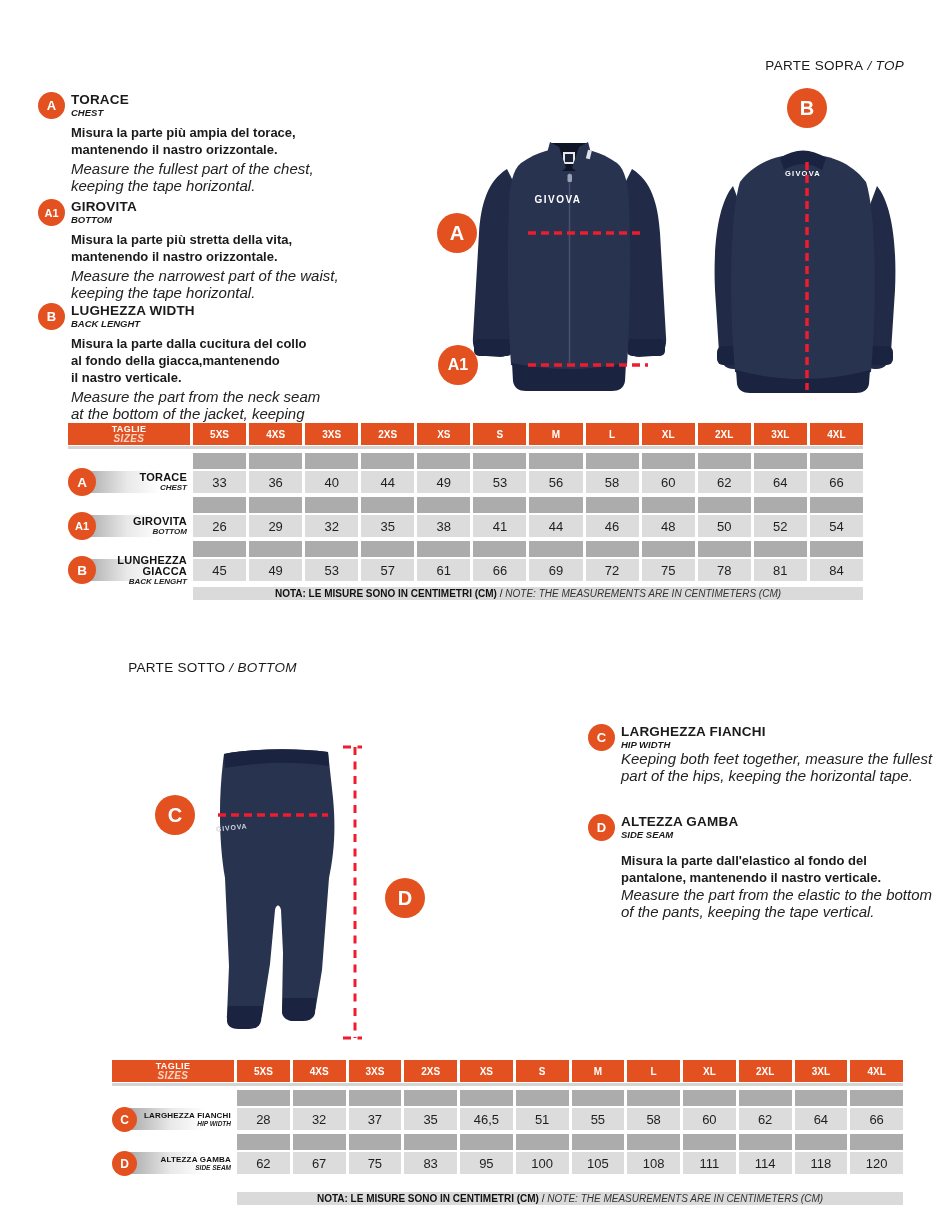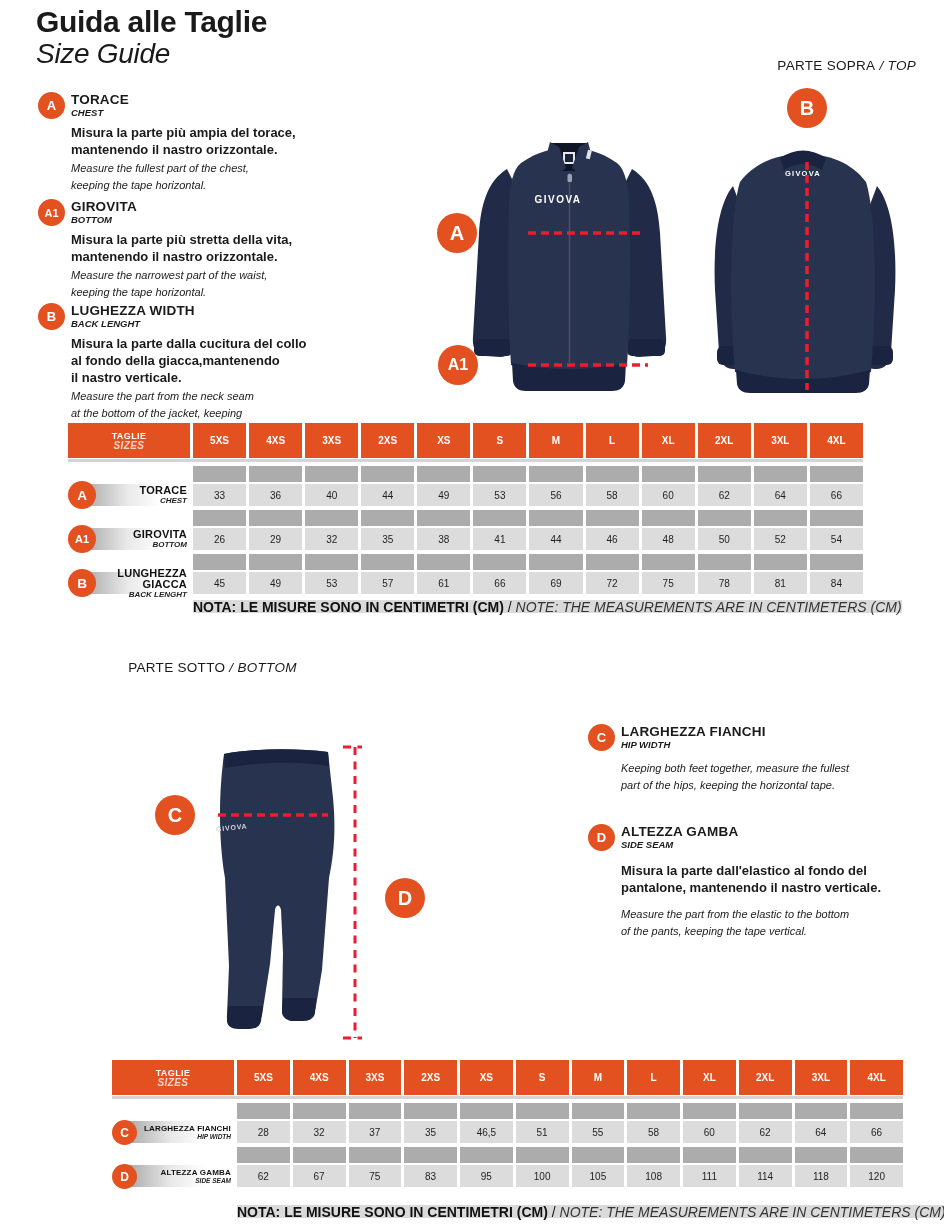--- a/index.html
+++ b/index.html
@@ -9,41 +9,41 @@
   .abs { position:absolute; }
 
   
   .title-block { left:36px; top:6px; }
   .title-block h1 { font-size:30px; line-height:32px; font-weight:bold; letter-spacing:-0.3px; }
   .title-block h2 { font-size:28px; line-height:31px; font-weight:normal; font-style:italic; letter-spacing:-0.3px; }
 
   
   .section-label { font-size:13.5px; letter-spacing:0.3px; color:#1a1a1a; white-space:pre; }
   .section-label .sep, .section-label .lab-en-part { font-style:italic; white-space:pre; }
-  .sec-top { top:43px; right:28px; text-align:right; }
+  .sec-top { top:43px; right:40px; text-align:right; }
   .sec-bottom { left:112px; top:645px; }
 
   
   .measure-col { }
   .measures-top { left:38px; top:92px; width:370px; }
   .measures-bottom { left:588px; top:724px; width:356px; }
   .m-block { position:relative; padding-left:33px; }
   .measures-top .m-block-a  { margin-bottom:5px; }
   .measures-top .m-block-a1 { margin-bottom:2px; }
   .measures-bottom .m-block { margin-bottom:30px; }
   .m-circle { position:absolute; left:0; top:0; width:27px; height:27px; border-radius:50%;
               background:var(--accent); color:#fff; font-weight:bold; font-size:13px;
               display:flex; align-items:center; justify-content:center; }
   .m-circle.sm { font-size:11px; }
   .m-name { font-size:13.5px; font-weight:bold; line-height:15px; letter-spacing:0.2px; }
   .m-sub  { font-size:9.5px; font-weight:bold; font-style:italic; line-height:11px; }
   .m-desc-it { font-size:13px; font-weight:bold; line-height:17px; margin-top:6px; white-space:pre-line; }
-  .m-desc-en { font-size:11px; font-style:italic; line-height:17px; margin-top:2px; color:#222; white-space:pre-line; }
+  .m-desc-en { font-size:15px; font-style:italic; line-height:17px; margin-top:2px; color:#222; white-space:pre-line; }
   .measures-bottom .m-desc-it { margin-top:12px; }
-  .measures-bottom .m-desc-en { margin-top:10px; }
+  .measures-bottom .m-desc-en { margin-top:0; }
 
   
   .g-badge { width:40px; height:40px; border-radius:50%; background:var(--accent); color:#fff;
              font-weight:bold; font-size:20px; display:flex; align-items:center; justify-content:center; }
   .g-badge.sm { font-size:16px; }
 
   
   .navy      { fill:#28334f; }
   .navy-dark { fill:#212b47; }
   .navy-deep { fill:#1a2340; }
@@ -55,68 +55,64 @@
   .logo-text-xs { font-family:"Liberation Sans",sans-serif; font-weight:bold; font-size:7px; letter-spacing:0.8px; fill:#cfd4de; }
 
   
   .size-table { }
   .table-top    { left:68px;  top:423px; width:795px; }
   .table-bottom { left:112px; top:1060px; width:791px; }
   .st-row { display:flex; gap:3px; }
   .st-label { width:122px; flex:none; position:relative; }
   .st-cell  { flex:1; }
 
-  .st-header { height:35px; }
+  .st-header { height:22px; }
   .st-head-label { background:var(--accent); display:flex; flex-direction:column; align-items:center; justify-content:center; }
   .hd-it { color:#fff; font-weight:bold; font-size:9px; line-height:9px; letter-spacing:0.4px; }
   .hd-en { color:rgba(255,255,255,0.75); font-style:italic; font-weight:bold; font-size:10px; line-height:9px; letter-spacing:0.4px; }
   .st-head-cell { background:var(--accent); color:#fff; font-weight:bold; font-size:10px;
                   display:flex; align-items:center; justify-content:center; }
 
   .st-divider { height:3px; background:#d4d4d4; margin-top:1px; }
   .st-divider + .st-spacer { margin-top:1px; }
   .st-row.st-spacer { height:16px; margin-top:4px; }
   .st-spacer-cell { background:var(--spacer-gray); }
   .st-row.st-values { height:22px; margin-top:2px; }
   .st-value-cell { background:var(--cell-gray); display:flex; align-items:center; justify-content:center;
-                   font-size:10px; color:#1f1f1f;text-align:center; }
+                   font-size:13px; color:#1f1f1f;text-align:center; }
 
   .st-grad { position:absolute; left:8px; right:0; top:0; bottom:0;
              background:linear-gradient(90deg,#9e9e9e 0%, #e9e9e9 45%, #ffffff 75%);
              display:flex; align-items:center; justify-content:flex-end; }
   .st-ltxt { text-align:right; padding-right:3px; }
   .lab-it { font-weight:bold; font-size:11px; line-height:11px; letter-spacing:0.2px; color:#111; }
   .lab-en { font-weight:bold; font-style:italic; font-size:8px; line-height:9px; color:#222; }
   .table-bottom .lab-it { font-size:8px; line-height:9px; }
   .table-bottom .lab-en { font-size:6.5px; line-height:8px; }
   .st-badge { position:absolute; left:0; top:-3px; width:28px; height:28px; border-radius:50%;
               background:var(--accent); color:#fff; font-weight:bold; font-size:13.5px;
               display:flex; align-items:center; justify-content:center; }
   .st-badge.small-text { font-size:11px; }
   .table-bottom .st-badge { width:25px; height:25px; top:-1px; font-size:12px; }
 
   .st-note-row { display:flex; gap:3px; }
   .table-top .st-note-row { margin-top:6px; }
   .table-bottom .st-note-row { margin-top:18px; }
   .st-note-spacer { width:122px; flex:none; }
   .st-note { flex:1; height:13px; background:var(--note-gray); display:flex; align-items:center; justify-content:center;
-             font-size:14px; color:#111; white-space:pre; }
+             font-size:10px; color:#111; white-space:pre; }
   .note-it { font-weight:bold; }
   .note-sep { white-space:pre; }
   .note-en { font-style:italic; color:#333; }
 </style>
 </head>
 <body>
 
 <div class="page">
 
-  <div class="abs title-block">
-    <h1>Guida alle Taglie</h1>
-    <h2>Size Guide</h2>
-  </div>
 
   <div class="abs section-label sec-top">
     <span>PARTE SOPRA</span><span class="sep"> / </span><span class="lab-en-part">TOP</span>
   </div>
 
   <div class="abs measure-col measures-top">
     <div class="m-block m-block-a">
       <div class="m-circle">A</div>
       <div class="m-name">TORACE</div>
       <div class="m-sub">CHEST</div>

